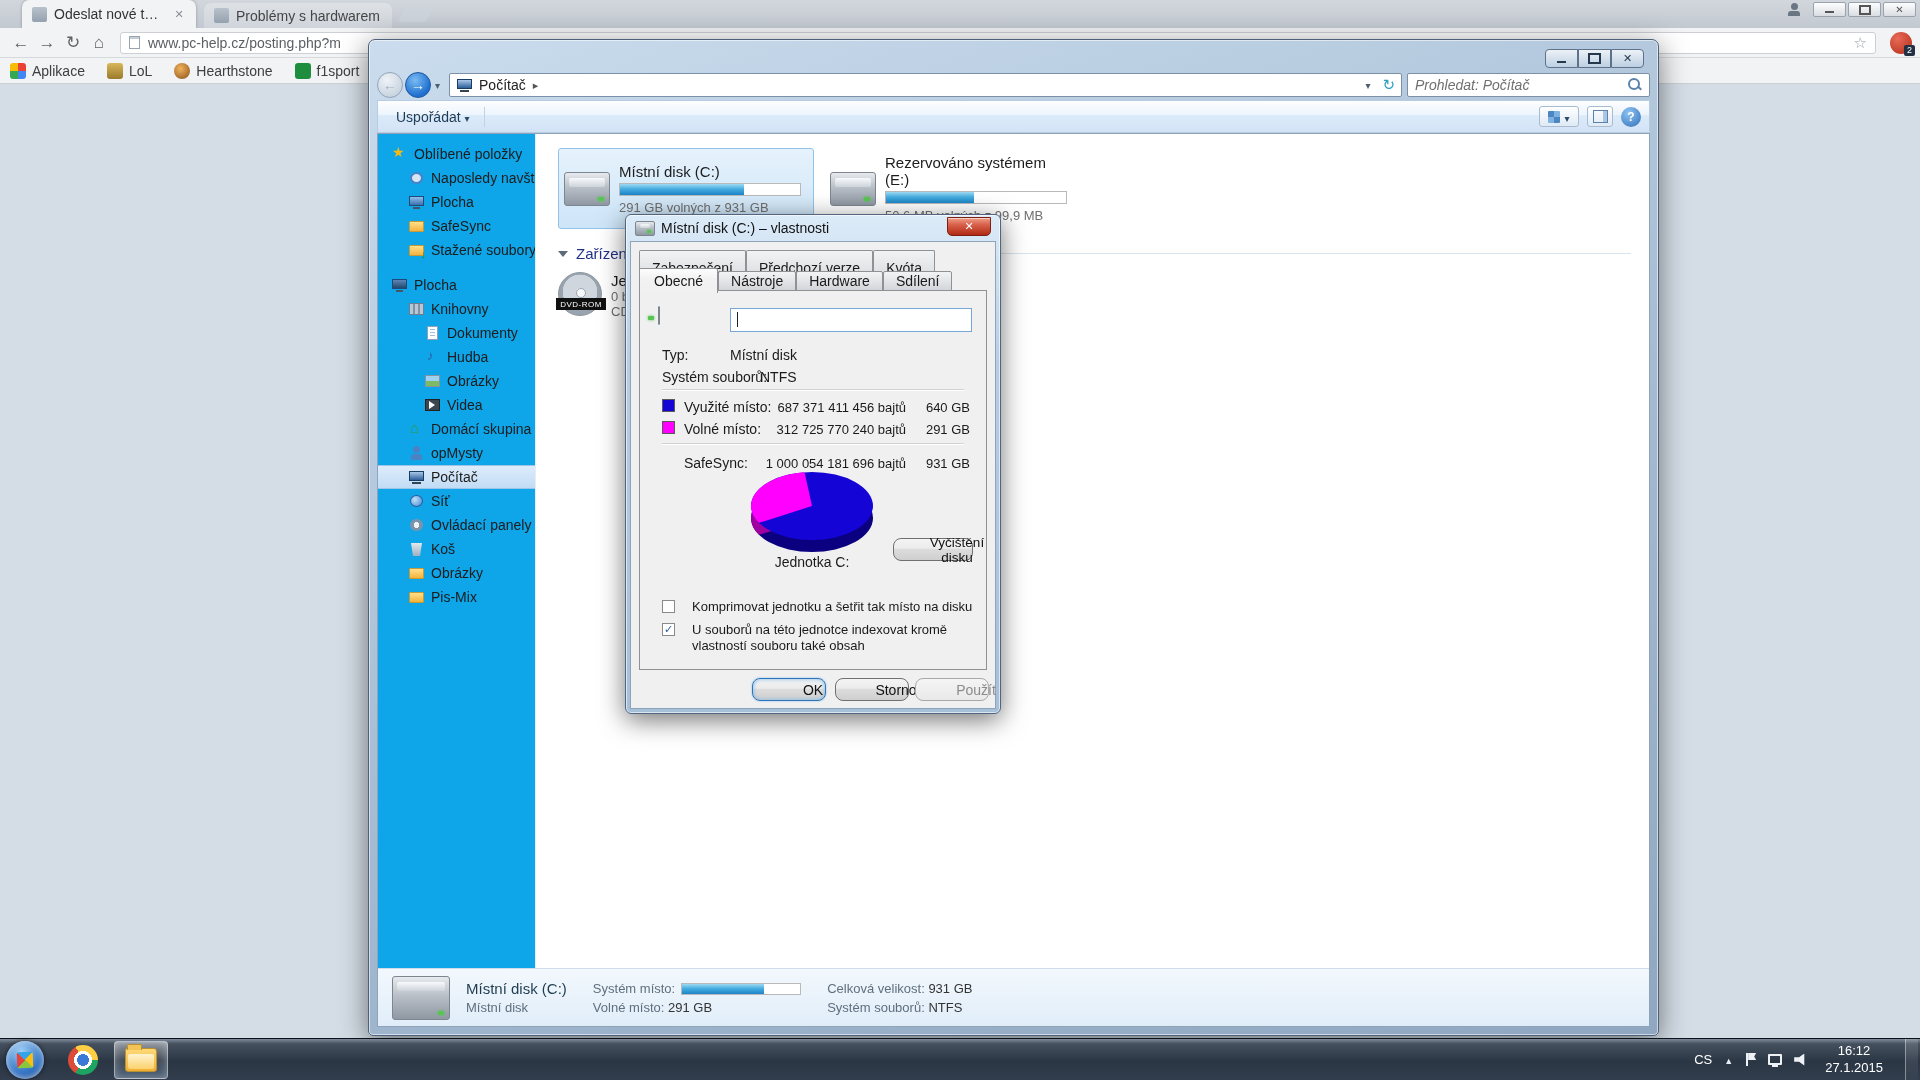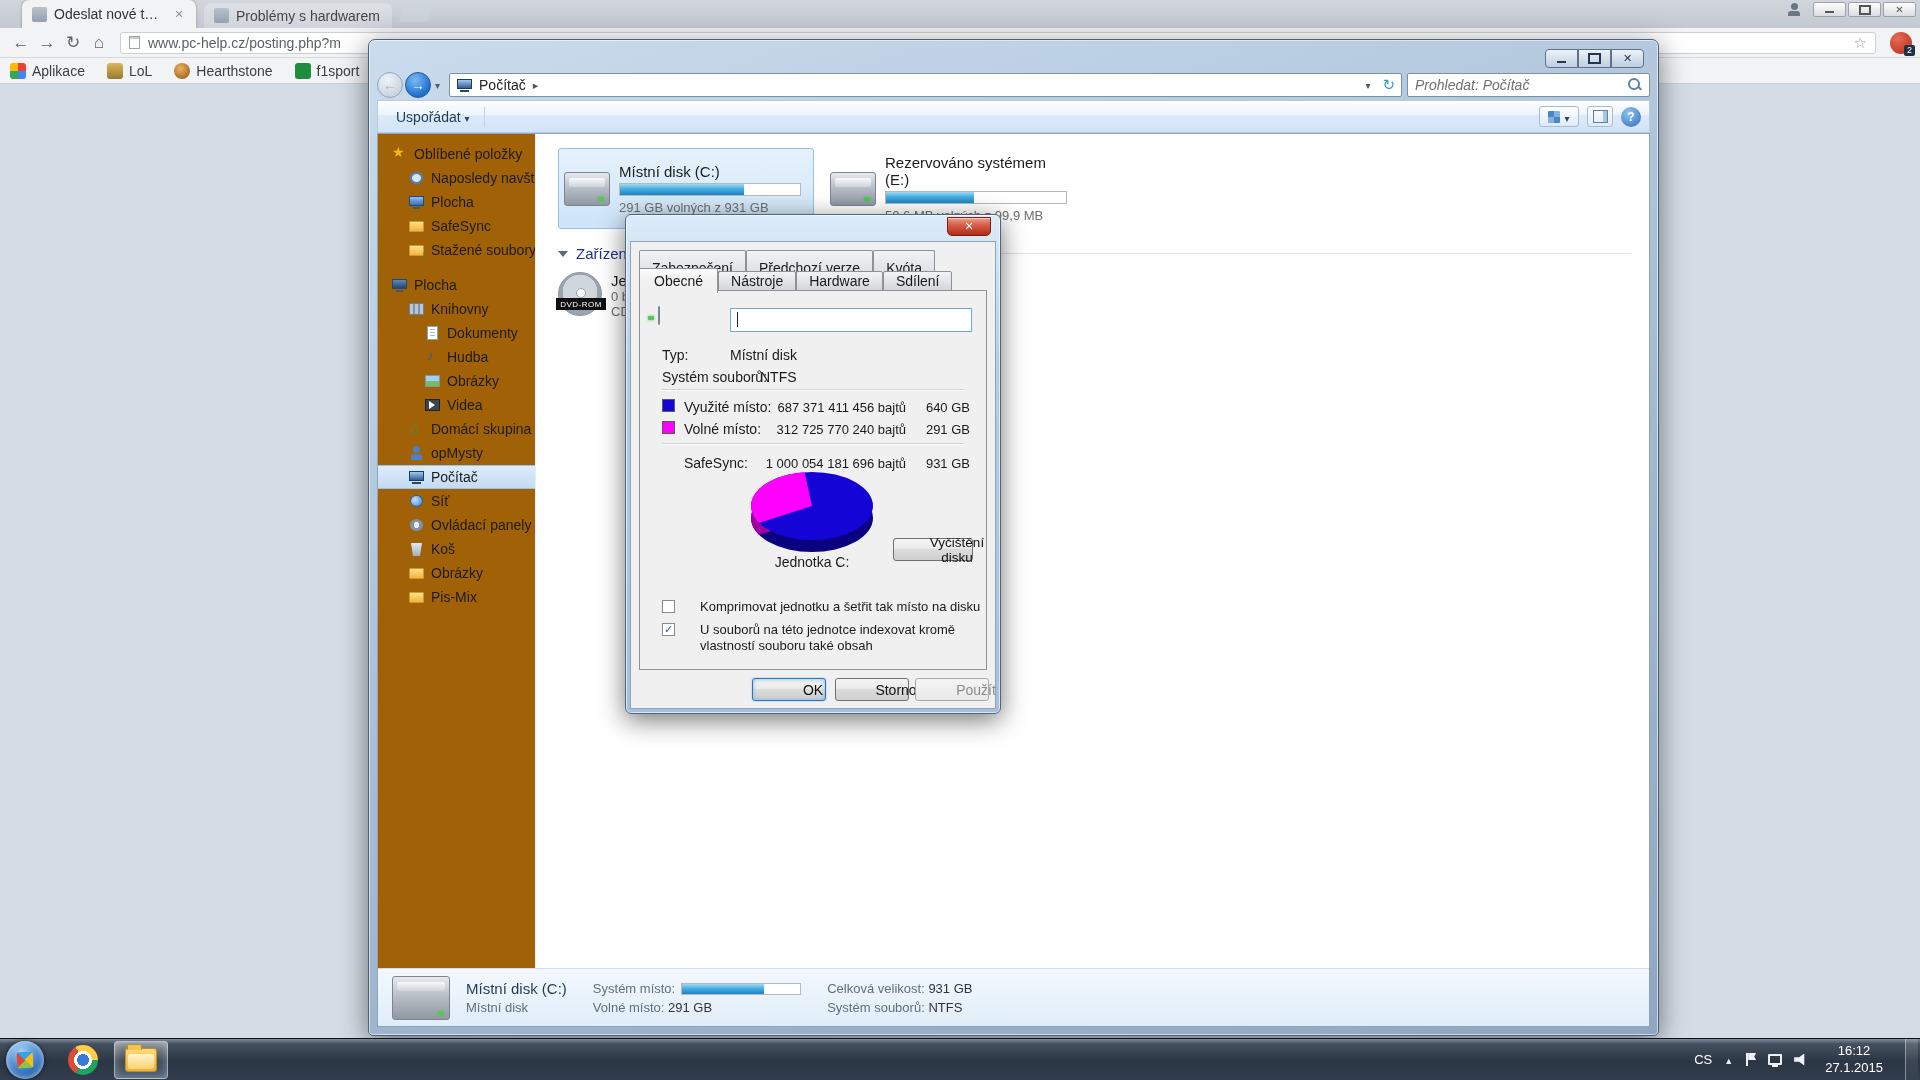--- a/index.html
+++ b/index.html
@@ -78,21 +78,21 @@
 .cmdsep{width:1px;height:20px;background:#c3d2e2;margin:0 4px;}
 .cmd-right{margin-left:auto;display:flex;align-items:center;gap:8px;}
 .viewbtn{width:40px;height:21px;border:1px solid #a9bccf;border-radius:3px;background:linear-gradient(#fff,#dfeaf6);display:flex;align-items:center;justify-content:center;gap:4px;}
 .viewgrid{width:12px;height:12px;background:conic-gradient(#7fb2e0 0 25%,#4b86c2 0 50%,#7fb2e0 0 75%,#4b86c2 0);border-radius:1px;}
 .chevdn::before{content:"▾";font-size:10px;color:#2c4a66;}
 .prevbtn{width:26px;height:21px;border:1px solid #a9bccf;border-radius:3px;background:linear-gradient(#fff,#dfeaf6);display:flex;align-items:center;justify-content:center;}
 .prevbtn::before{content:"";width:13px;height:11px;border:1px solid #5b82ad;box-shadow:inset -4px 0 0 #a9c7e2;}
 .helpbtn{width:20px;height:20px;border-radius:50%;background:radial-gradient(circle at 38% 30%,#8fc4f2,#2f6fb8);color:#fff;font-size:12px;font-weight:bold;display:flex;align-items:center;justify-content:center;}
 .exbody{position:absolute;top:93px;left:8px;right:8px;bottom:8px;border:1px solid #8fa4ba;background:#fff;display:flex;flex-direction:column;}
 .exmain{flex:1;display:flex;min-height:0;}
-.sidebar{width:158px;background:#a16207;border-right:1px solid #e7edf3;padding-top:8px;font-size:14px;color:#1c1c1c;overflow:hidden;flex:none;}
+.sidebar{width:158px;background:#0ea5e9;border-right:1px solid #e7edf3;padding-top:8px;font-size:14px;color:#1c1c1c;overflow:hidden;flex:none;}
 .sbitem{height:24px;display:flex;align-items:center;padding-left:13px;white-space:nowrap;overflow:hidden;}
 .sbitem.ind1{padding-left:30px;}
 .sbitem.ind2{padding-left:46px;}
 .sbitem.spacer{margin-top:11px;}
 .sbitem.selected{background:linear-gradient(#ddecfb,#c2dcf5);border-top:1px solid #9cc3e8;border-bottom:1px solid #9cc3e8;}
 .ico{width:17px;height:16px;flex:none;margin-right:6px;position:relative;display:inline-block;}
 [data-icon=star] .ico::before{content:"★";color:#f5b915;font-size:14px;position:absolute;left:1px;top:-2px;}
 [data-icon=recent] .ico::before{content:"";position:absolute;inset:2px;border-radius:50%;border:2px solid #4a82c4;background:#d6e6f7;}
 [data-icon=desktop] .ico::before,[data-icon=desktop-dark] .ico::before{content:"";position:absolute;inset:2px 1px 4px 1px;background:linear-gradient(#8ec0ee,#3a71ad);border:1px solid #1d4a7a;}
 [data-icon=desktop-dark] .ico::before{background:linear-gradient(#5d87b5,#23486f);}
@@ -164,23 +164,23 @@
 .rename{position:absolute;left:90px;top:17px;width:242px;height:24px;}
 .rename input{width:100%;height:100%;border:1px solid #74a7d8;background:#fff;outline:none;padding:0 6px;font-size:14px;font-family:inherit;}
 .caret{position:absolute;left:7px;top:4px;width:1px;height:15px;background:#222;animation:blink 1.1s steps(1) infinite;}
 @keyframes blink{50%{opacity:0;}}
 .prow{position:absolute;font-size:14px;color:#1a1a1a;white-space:nowrap;}
 .sep{position:absolute;left:22px;right:22px;height:2px;border-top:1px solid #d2d2d2;border-bottom:1px solid #fff;}
 .sw{position:absolute;left:22px;width:13px;height:13px;border:1px solid #5a5a5a;}
 .bytes{position:absolute;right:80px;font-size:13px;color:#1a1a1a;white-space:nowrap;}
 .gbs{position:absolute;right:16px;font-size:13px;color:#1a1a1a;white-space:nowrap;}
 .pielabel{position:absolute;left:97px;top:263px;width:150px;text-align:center;font-size:14px;color:#1a1a1a;}
-.wbtn{background:linear-gradient(#f4f4f4,#ebebeb 45%,#dddddd 46%,#cfcfcf);border:1px solid #707070;border-radius:3px;display:flex;align-items:center;justify-content:center;color:#111;font-size:13.5px;font-family:inherit;padding-left:48px;}
+.wbtn{background:linear-gradient(#f4f4f4,#ebebeb 45%,#dddddd 46%,#cfcfcf);border:1px solid #707070;border-radius:8px;display:flex;align-items:center;justify-content:center;color:#111;font-size:13.5px;font-family:inherit;padding-left:48px;}
 .cleanup{position:absolute;left:253px;top:247px;width:80px;height:23px;}
-.chk{position:absolute;left:22px;display:flex;gap:25px;font-size:13px;color:#1a1a1a;line-height:1.2;}
+.chk{position:absolute;left:22px;display:flex;gap:17px;font-size:13px;color:#1a1a1a;line-height:1.2;}
 .box{width:13px;height:13px;background:#fff;border:1px solid #8a8a8a;flex:none;display:flex;align-items:center;justify-content:center;font-size:11px;color:#2c5aa0;font-weight:bold;margin-top:1px;}
 .box.checked::before{content:"✓";}
 .dbtn{position:absolute;top:436px;width:74px;height:23px;font-size:14px;}
 .dbtn.ok{left:121px;border-color:#2f73b8;box-shadow:inset 0 0 4px #7ab8e8,0 0 2px #7ab8e8;}
 .dbtn.cancel{left:204px;}
 .dbtn.apply{left:284px;color:#8c8c8c;background:linear-gradient(#f4f4f4,#e9e9e9);border-color:#a9a9a9;}
 
 
 .taskbar{position:absolute;left:0;right:0;bottom:0;height:42px;background:linear-gradient(#7f8b9b,#45505e 12%,#2b3645 55%,#323d4d);border-top:1px solid #0c1118;display:flex;align-items:center;z-index:200;}
 .orb{width:38px;height:38px;margin:0 10px 0 6px;border-radius:50%;background:radial-gradient(circle at 40% 28%,#9fd0f7,#2d6fc0 60%,#123c7a);box-shadow:inset 0 0 7px rgba(255,255,255,.8),0 0 5px rgba(0,0,0,.6);position:relative;flex:none;}
@@ -469,20 +469,24 @@
       </div>
       <div class="dcol">
         <div class="l2" style="margin-bottom:4px;"><span class="dlabel">Celková velikost:</span> <span class="dval">931 GB</span></div>
         <div class="l2"><span class="dlabel">Systém souborů:</span> <span class="dval">NTFS</span></div>
       </div>
     </div>
   </div>
 </div>
 
 <div class="dialog">
+  <div class="dlg-title">
+    <span class="hdd mini"></span>
+    <span>Místní disk (C:) – vlastnosti</span>
+  </div>
   <div class="dlg-close"></div>
 
   <div class="dlg-body">
     <div class="trow1">
       <div class="wtab">Zabezpečení</div>
         <div class="wtab">Předchozí verze</div>
         <div class="wtab">Kvóta</div>
     </div>
     <div class="trow2">
       <div class="wtab active">Obecné</div>

